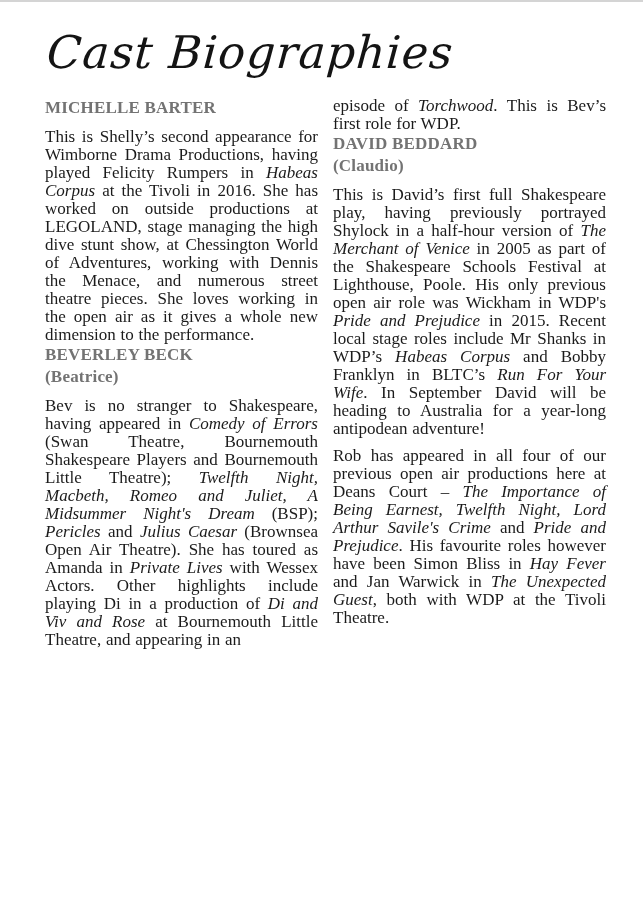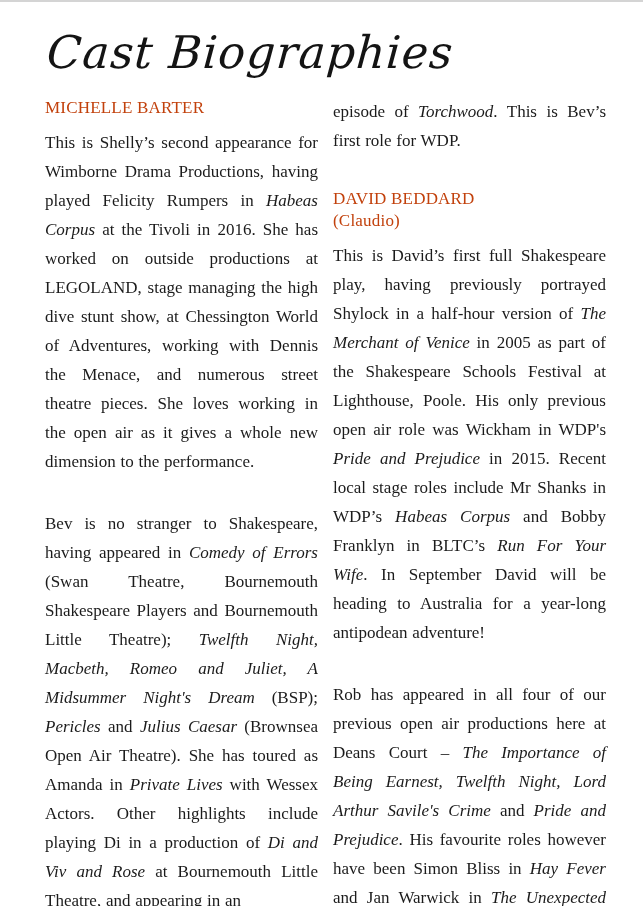--- a/index.html
+++ b/index.html
@@ -40,53 +40,55 @@
   .cols {
     display: flex;
     gap: 15px;
   }
   .col {
     width: 273px;
     flex: 0 0 273px;
     text-align: justify;
   }
   .col > * { margin: 0; }
-  .col > * + * { margin-top: 33px; }
+  .col > * + * { }
   .bio-name, .bio-role {
     font-size: 17px;
     line-height: 22px;
-    font-weight: 400;
+    font-weight: 700;
     margin: 0;
-    color: #c2410c;
+    color: #737373;
     text-align: left;
     letter-spacing: 0.2px;
   }
   .bio-para, .cont-para {
     font-size: 17px;
-    line-height: 29px;
+    line-height: 18px;
     margin: 0;
     word-spacing: 0.5px;
   }
   .bio .bio-para { margin-top: 9px; }
   .bio-para i, .cont-para i { font-style: italic; }
 </style>
 </head>
 <body>
 
 <div class="top-edge"></div>
 
 <main class="page">
   <h1 class="script-title">Cast Biographies</h1>
   <div class="cols">
     <div class="col">
         <section class="bio">
           <h2 class="bio-name">MICHELLE BARTER</h2>
           <p class="bio-para"><span>This is Shelly’s second appearance for Wimborne Drama Productions, having played Felicity Rumpers in </span><i>Habeas Corpus</i><span> at the Tivoli in 2016. She has worked on outside productions at LEGOLAND, stage managing the high dive stunt show, at Chessington World of Adventures, working with Dennis the Menace, and numerous street theatre pieces. She loves working in the open air as it gives a whole new dimension to the performance.</span></p>
         </section>
         <section class="bio">
+          <h2 class="bio-name">BEVERLEY BECK</h2>
+          <h3 class="bio-role">(Beatrice)</h3>
           <p class="bio-para"><span>Bev is no stranger to Shakespeare, having appeared in </span><i>Comedy of Errors</i><span> (Swan Theatre, Bournemouth Shakespeare Players and Bournemouth Little Theatre); </span><i>Twelfth Night, Macbeth, Romeo and Juliet, A Midsummer Night's Dream</i><span> (BSP); </span><i>Pericles</i><span> and </span><i>Julius Caesar</i><span> (Brownsea Open Air Theatre). She has toured as Amanda in </span><i>Private Lives</i><span> with Wessex Actors. Other highlights include playing Di in a production of </span><i>Di and Viv and Rose</i><span> at Bournemouth Little Theatre, and appearing in an</span></p>
         </section>
       </div>
     <div class="col">
         <p class="cont-para"><span>episode of </span><i>Torchwood</i><span>. This is Bev’s first role for WDP.</span></p>
         <section class="bio">
           <h2 class="bio-name">DAVID BEDDARD</h2>
           <h3 class="bio-role">(Claudio)</h3>
           <p class="bio-para"><span>This is David’s first full Shakespeare play, having previously portrayed Shylock in a half-hour version of </span><i>The Merchant of Venice</i><span> in 2005 as part of the Shakespeare Schools Festival at Lighthouse, Poole. His only previous open air role was Wickham in WDP's </span><i>Pride and Prejudice</i><span> in 2015. Recent local stage roles include Mr Shanks in WDP’s </span><i>Habeas Corpus</i><span> and Bobby Franklyn in BLTC’s </span><i>Run For Your Wife</i><span>. In September David will be heading to Australia for a year-long antipodean adventure!</span></p>
         </section>

